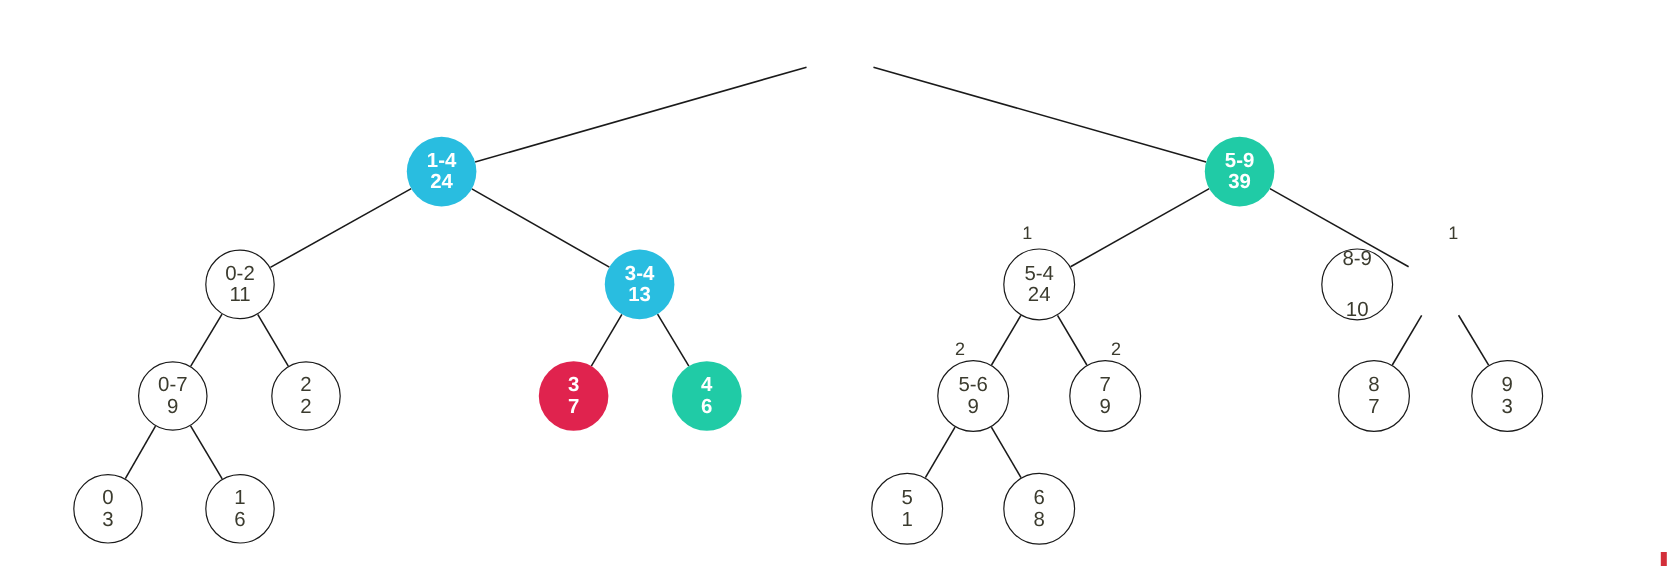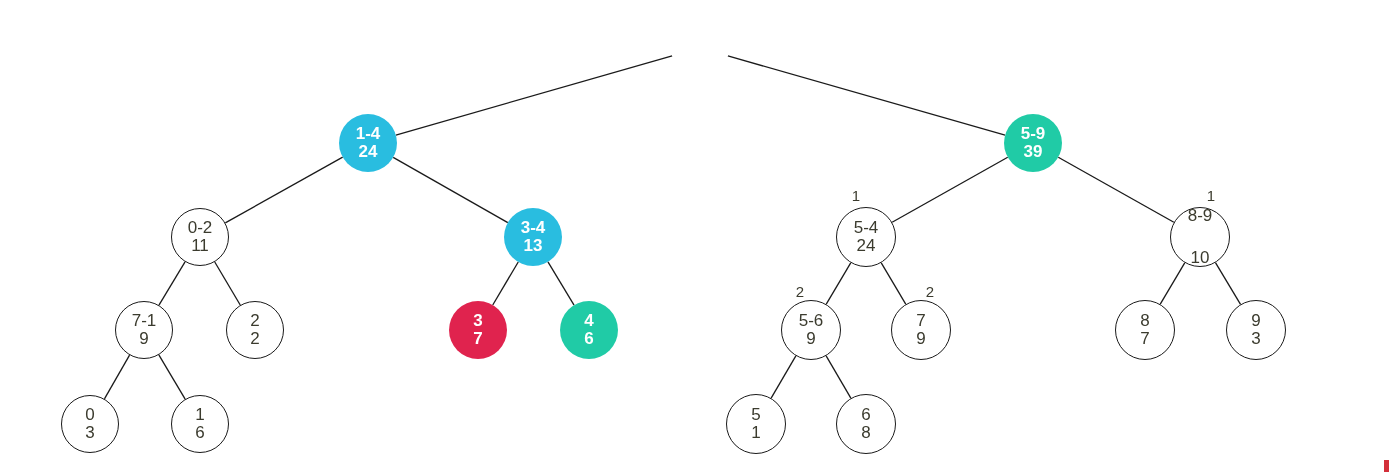--- a/index.html
+++ b/index.html
@@ -119,26 +119,26 @@
         <span class="value">11</span>
       </div>
       <div class="node filled" style="left: 504px; top: 208px; width: 58px; height: 58px; background: rgb(41, 189, 224);">
         <span class="range">3-4</span>
         <span class="value">13</span>
       </div>
       <div class="node plain" style="left: 836px; top: 207px; width: 60px; height: 60px;">
         <span class="range">5-4</span>
         <span class="value">24</span>
       </div>
-      <div class="node plain" style="left: 1170px; top: 207px; width: 60px; height: 60px; gap: 24px;">
+      <div class="node plain" style="left: 1101px; top: 207px; width: 60px; height: 60px; gap: 24px;">
         <span class="range">8-9</span>
         <span class="value">10</span>
       </div>
       <div class="node plain" style="left: 115px; top: 301px; width: 58px; height: 58px;">
-        <span class="range">7-1</span>
+        <span class="range">0-7</span>
         <span class="value">9</span>
       </div>
       <div class="node plain" style="left: 226px; top: 301px; width: 58px; height: 58px;">
         <span class="range">2</span>
         <span class="value">2</span>
       </div>
       <div class="node filled" style="left: 449px; top: 301px; width: 58px; height: 58px; background: rgb(224, 35, 78);">
         <span class="range">3</span>
         <span class="value">7</span>
       </div>

